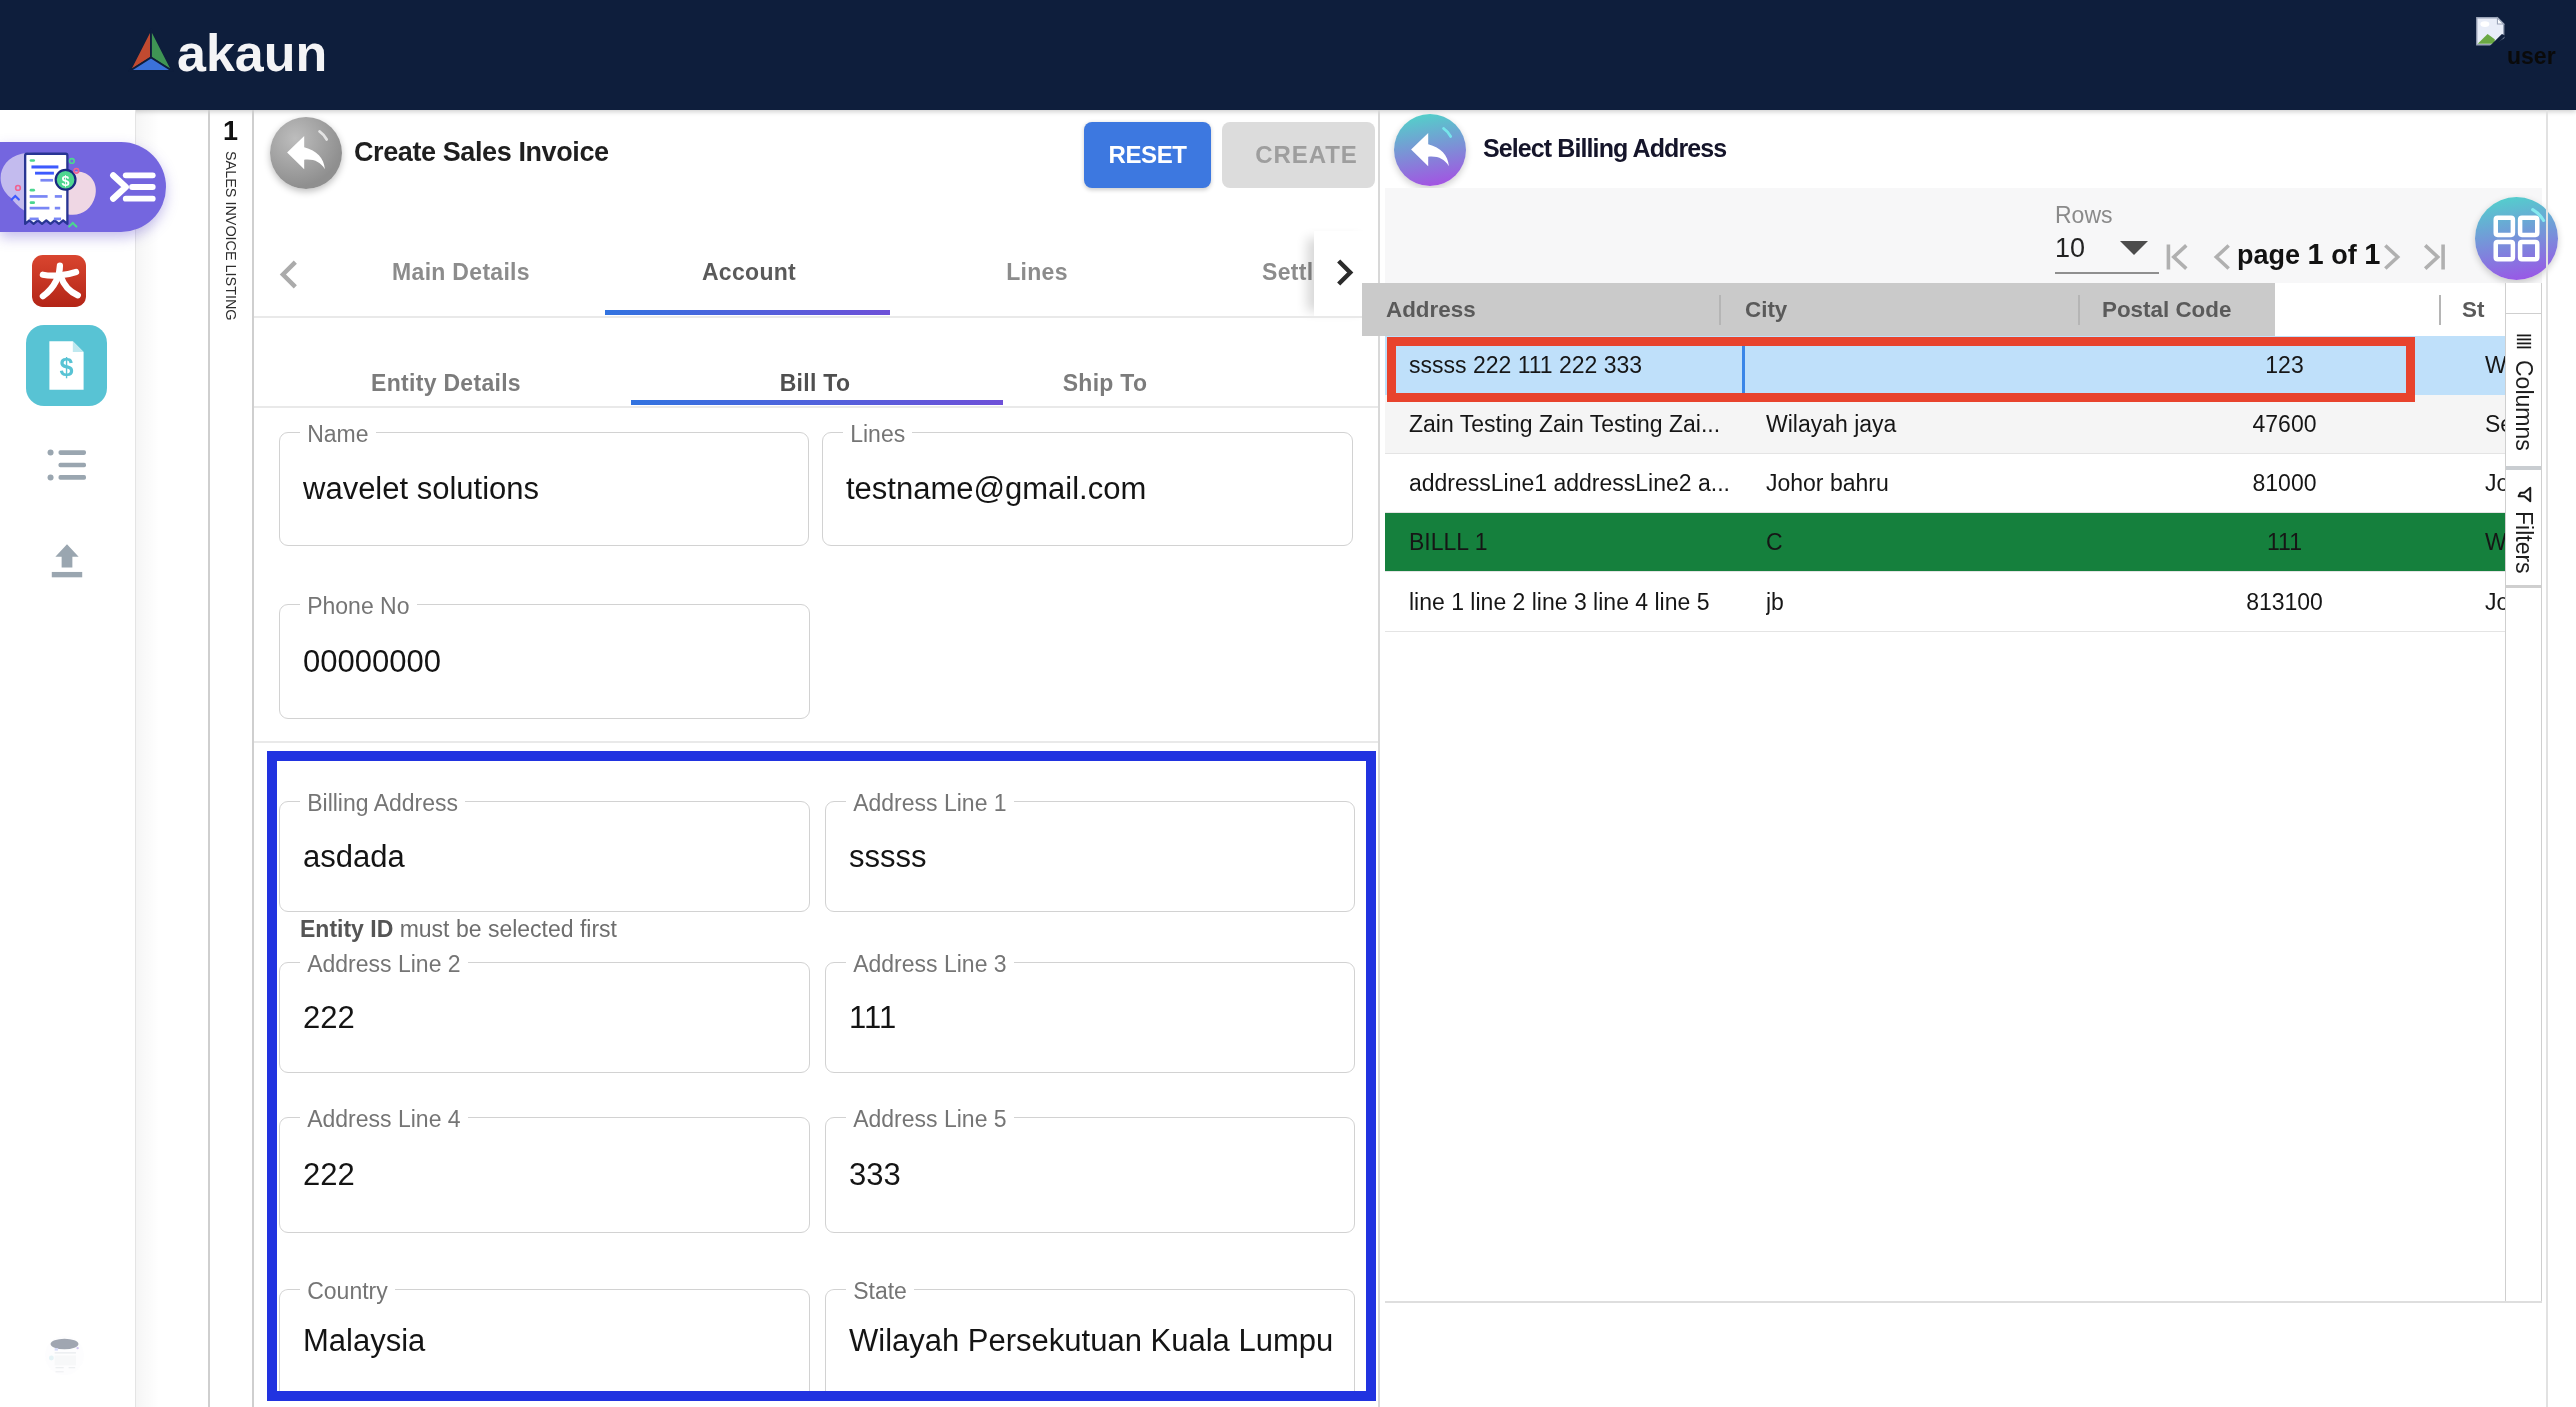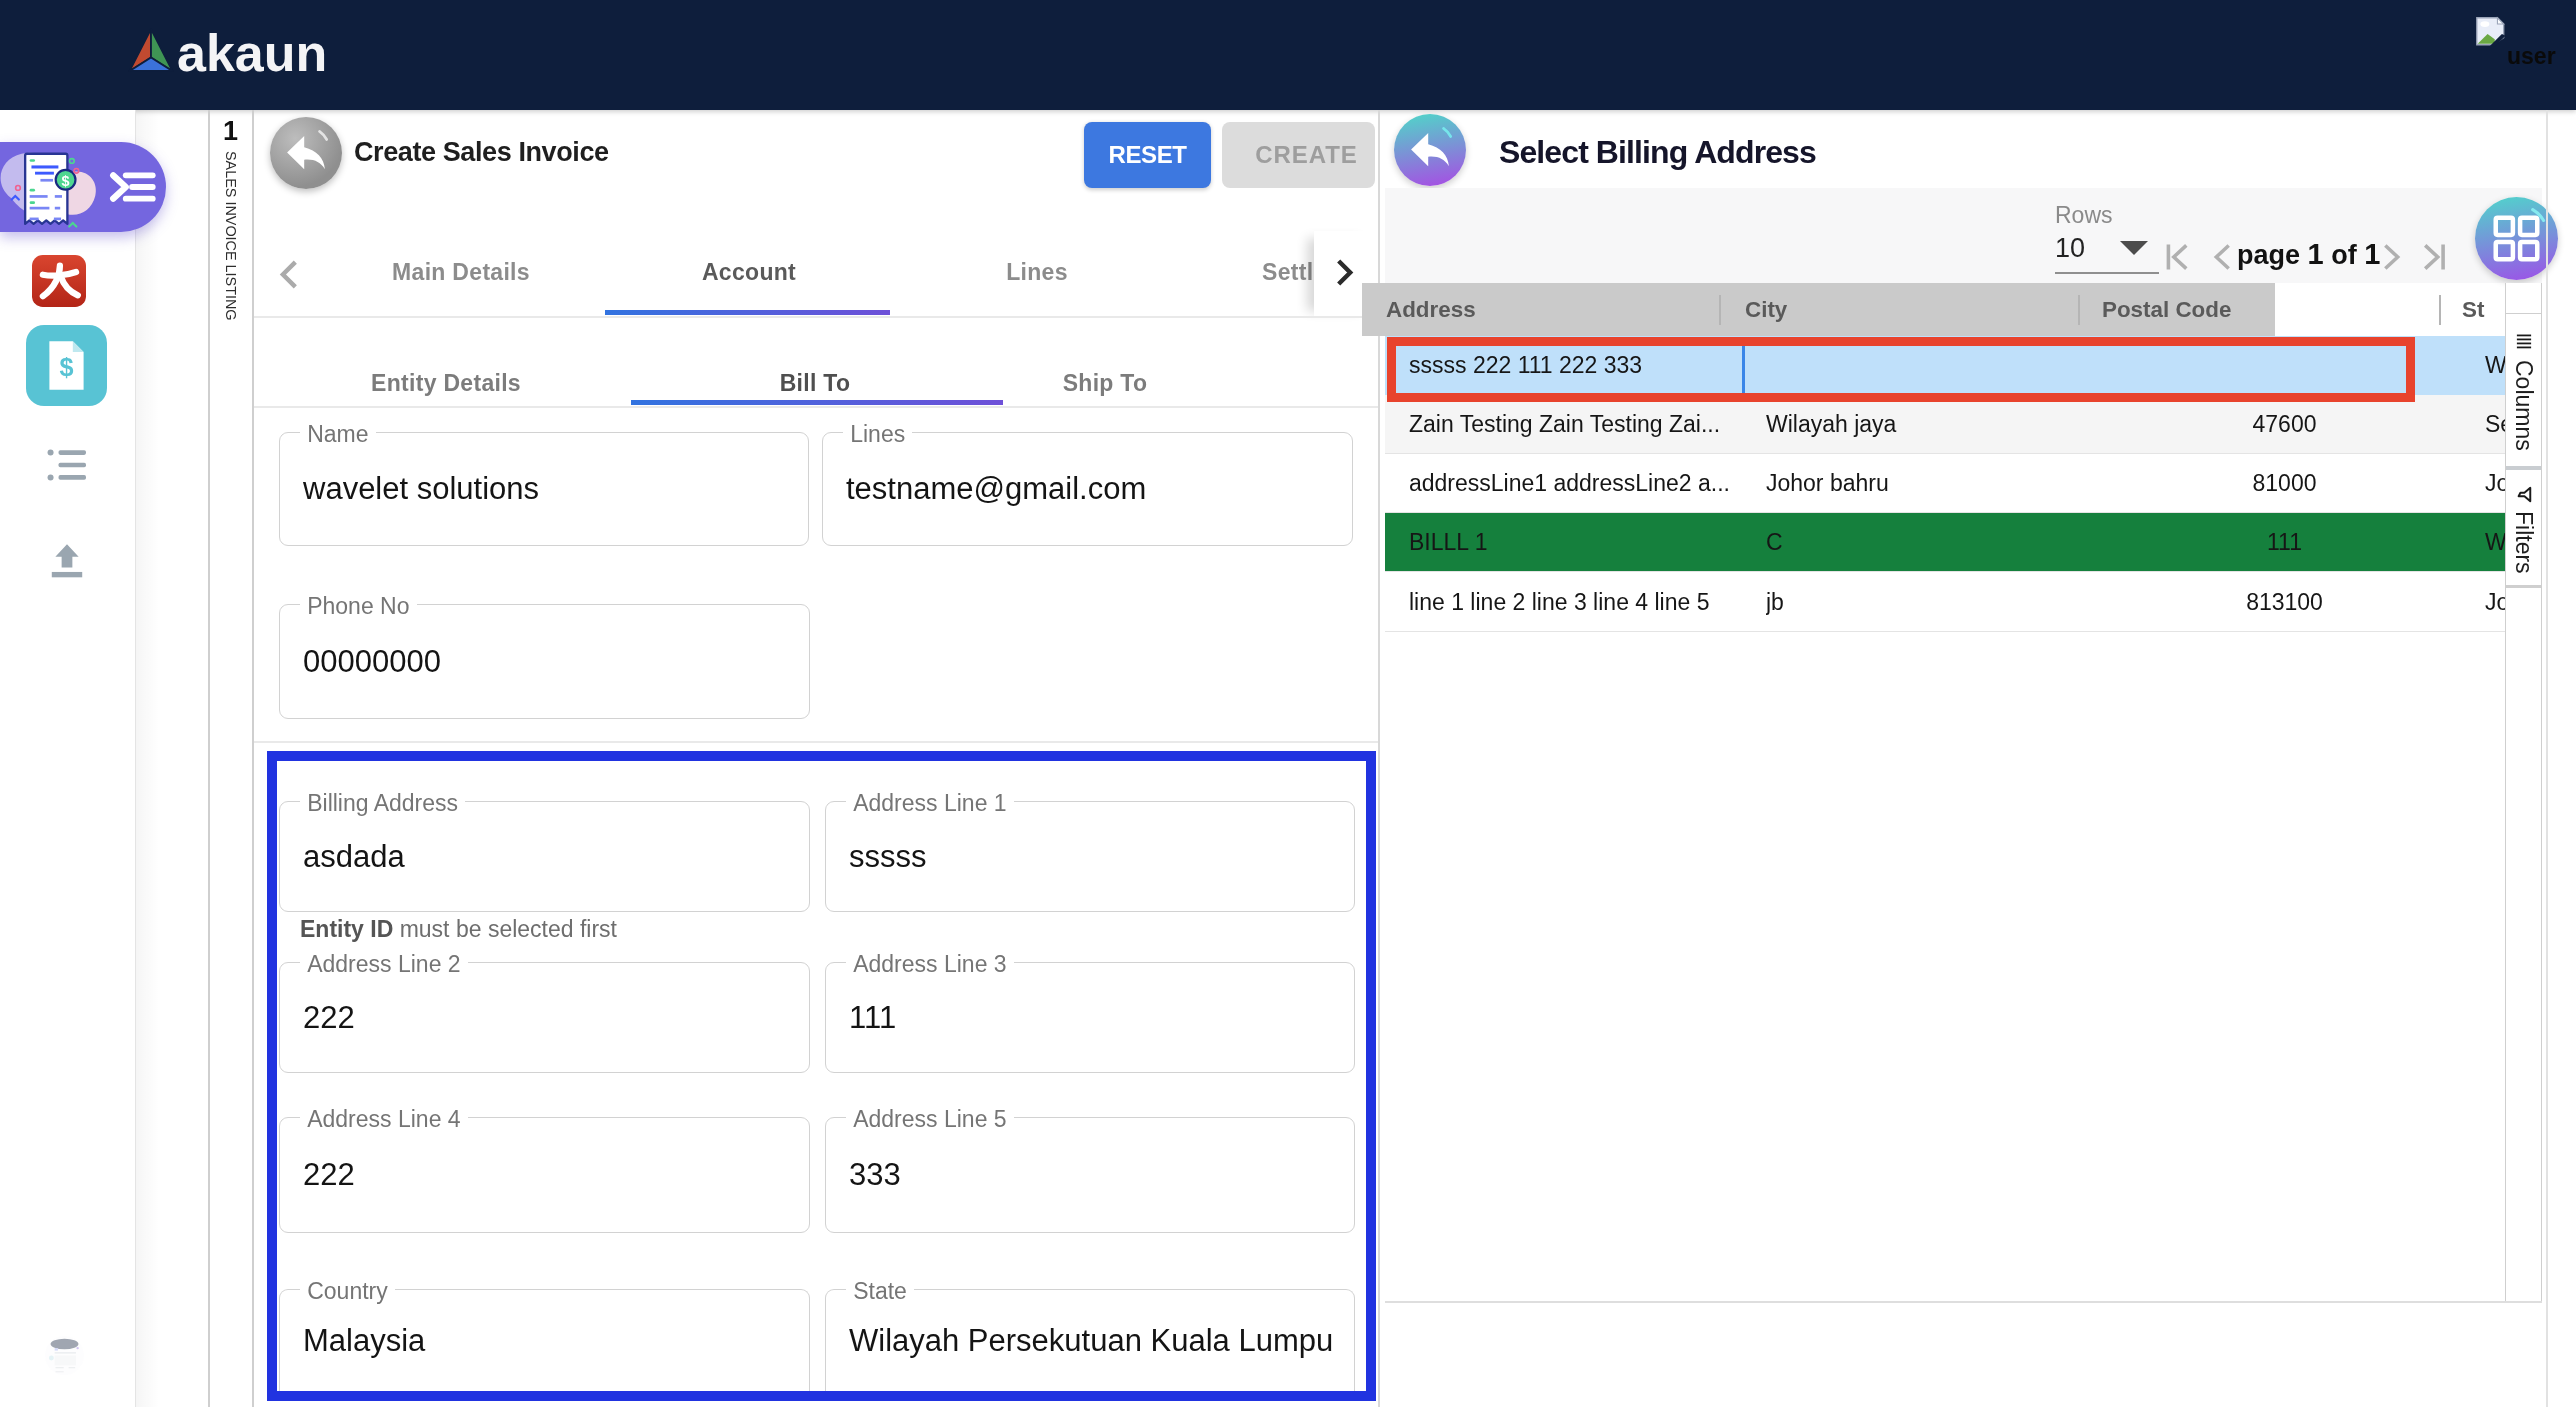--- a/index.html
+++ b/index.html
@@ -52,21 +52,21 @@
   .field .val { position:absolute; left:23px; top:0; height:100%; display:flex; align-items:center; font-size:31px; color:#141414; white-space:nowrap; overflow:hidden; width:calc(100% - 27px); }
 
   #middiv { position:absolute; left:254px; top:741px; width:1124px; height:1.8px; background:#e9e9e9; }
   #bluebox { position:absolute; left:267px; top:751px; width:1109px; height:650px; border:10.8px solid #2133e0; z-index:5; }
 
   #entnote { position:absolute; left:300px; top:916px; font-size:23px; color:#6e6e6e; }
   #entnote b { color:#555; font-weight:bold; }
 
   
   #back2 { left:1394px; top:114px; background:linear-gradient(170deg,#4ed8c8, #a94ae4); box-shadow:0 2.7px 7.2px rgba(0,0,0,0.2); }
-  #title2 { position:absolute; left:1483px; top:134px; font-size:32px; font-weight:bold; color:#15152a; letter-spacing:-0.9px;margin-left:16px; }
+  #title2 { position:absolute; left:1483px; top:134px; font-size:25px; font-weight:bold; color:#15152a; letter-spacing:-0.9px; }
   #rowslab { position:absolute; left:2055px; top:202px; font-size:23px; color:#8a8a8a; }
   #rowsval { position:absolute; left:2055px; top:233px; font-size:27px; color:#222; }
   #rowsline { position:absolute; left:2055px; top:272px; width:104px; height:1.8px; background:#8f8f8f; }
   #rowscaret { position:absolute; left:2120px; top:241px; width:0; height:0; border-left:14.4px solid transparent; border-right:14.4px solid transparent; border-top:14.4px solid #4c4c4c; }
   .pgico { position:absolute; top:240px; }
   #pagetxt { position:absolute; left:2237px; top:238px; font-size:27px; font-weight:bold; color:#121212; }
   #gridbtn { position:absolute; left:2475px; top:197px; width:83px; height:83px; border-radius:50%; background:linear-gradient(170deg,#4fd6cb,#9e4fe8); box-shadow:0 2.7px 7.2px rgba(0,0,0,0.2); }
 
   
   #thead { position:absolute; left:1362px; top:283px; width:913px; height:53px; background:#cacaca; }
@@ -321,20 +321,21 @@
     <div class="th" style="left:24px;">Address</div>
     <div class="th" style="left:383px;">City</div>
     <div class="th" style="left:740px;">Postal Code</div>
     <div class="th" style="left:1100px;">St</div>
     <div class="colsep" style="left:357px;"></div>
     <div class="colsep" style="left:716px;"></div>
     <div class="colsep" style="left:1077px;"></div>
   </div>
   <div class="trow" style="top:336px; height:59px; background:#bfe0fa; border-bottom:none;">
     <div class="td" style="left:24px; width:332px;">sssss 222 111 222 333</div>
+    <div class="td" style="left:720px; width:359px; justify-content:center;">123</div>
     <div class="td" style="left:1100px;">W</div>
   </div>
   <div class="trow" style="top:395px; background:#f5f5f5;">
     <div class="td" style="left:24px; width:332px;">Zain Testing Zain Testing Zai...</div>
     <div class="td" style="left:381px; width:323px;">Wilayah jaya</div>
     <div class="td" style="left:720px; width:359px; justify-content:center;">47600</div>
     <div class="td" style="left:1100px;">Se</div>
   </div>
   <div class="trow" style="top:454px; background:#fff;">
     <div class="td" style="left:24px; width:332px;">addressLine1 addressLine2 a...</div>

